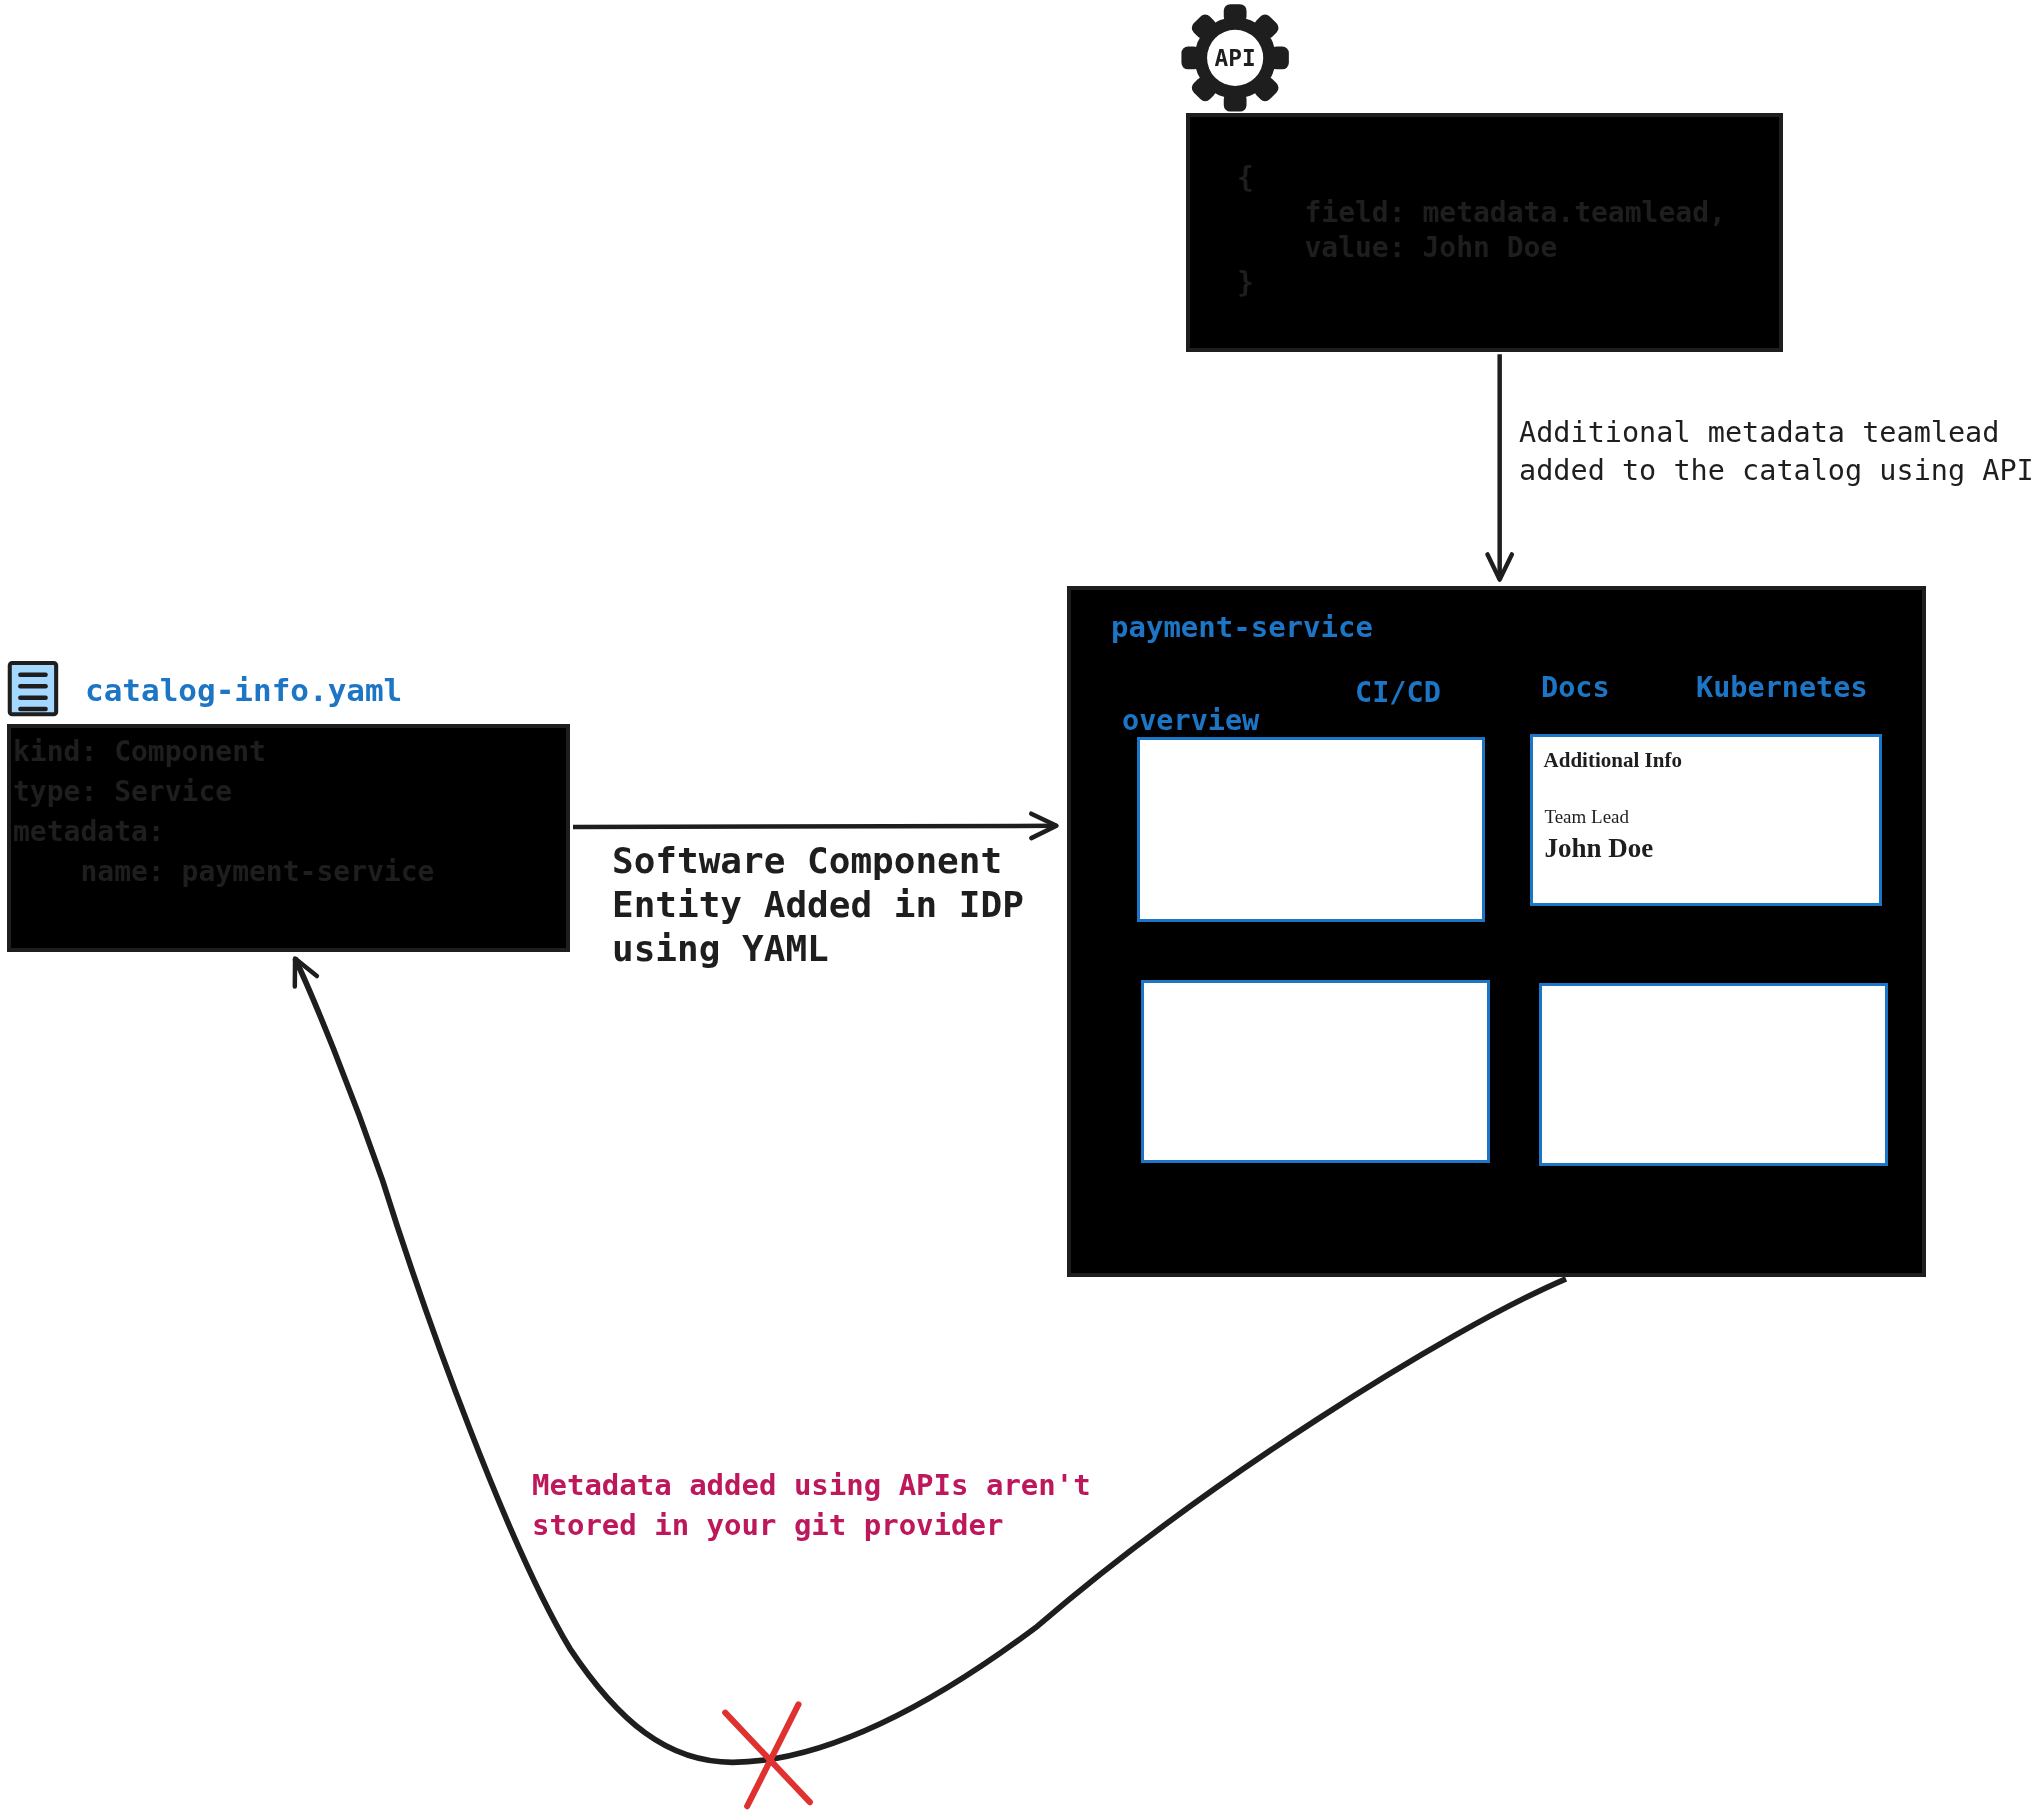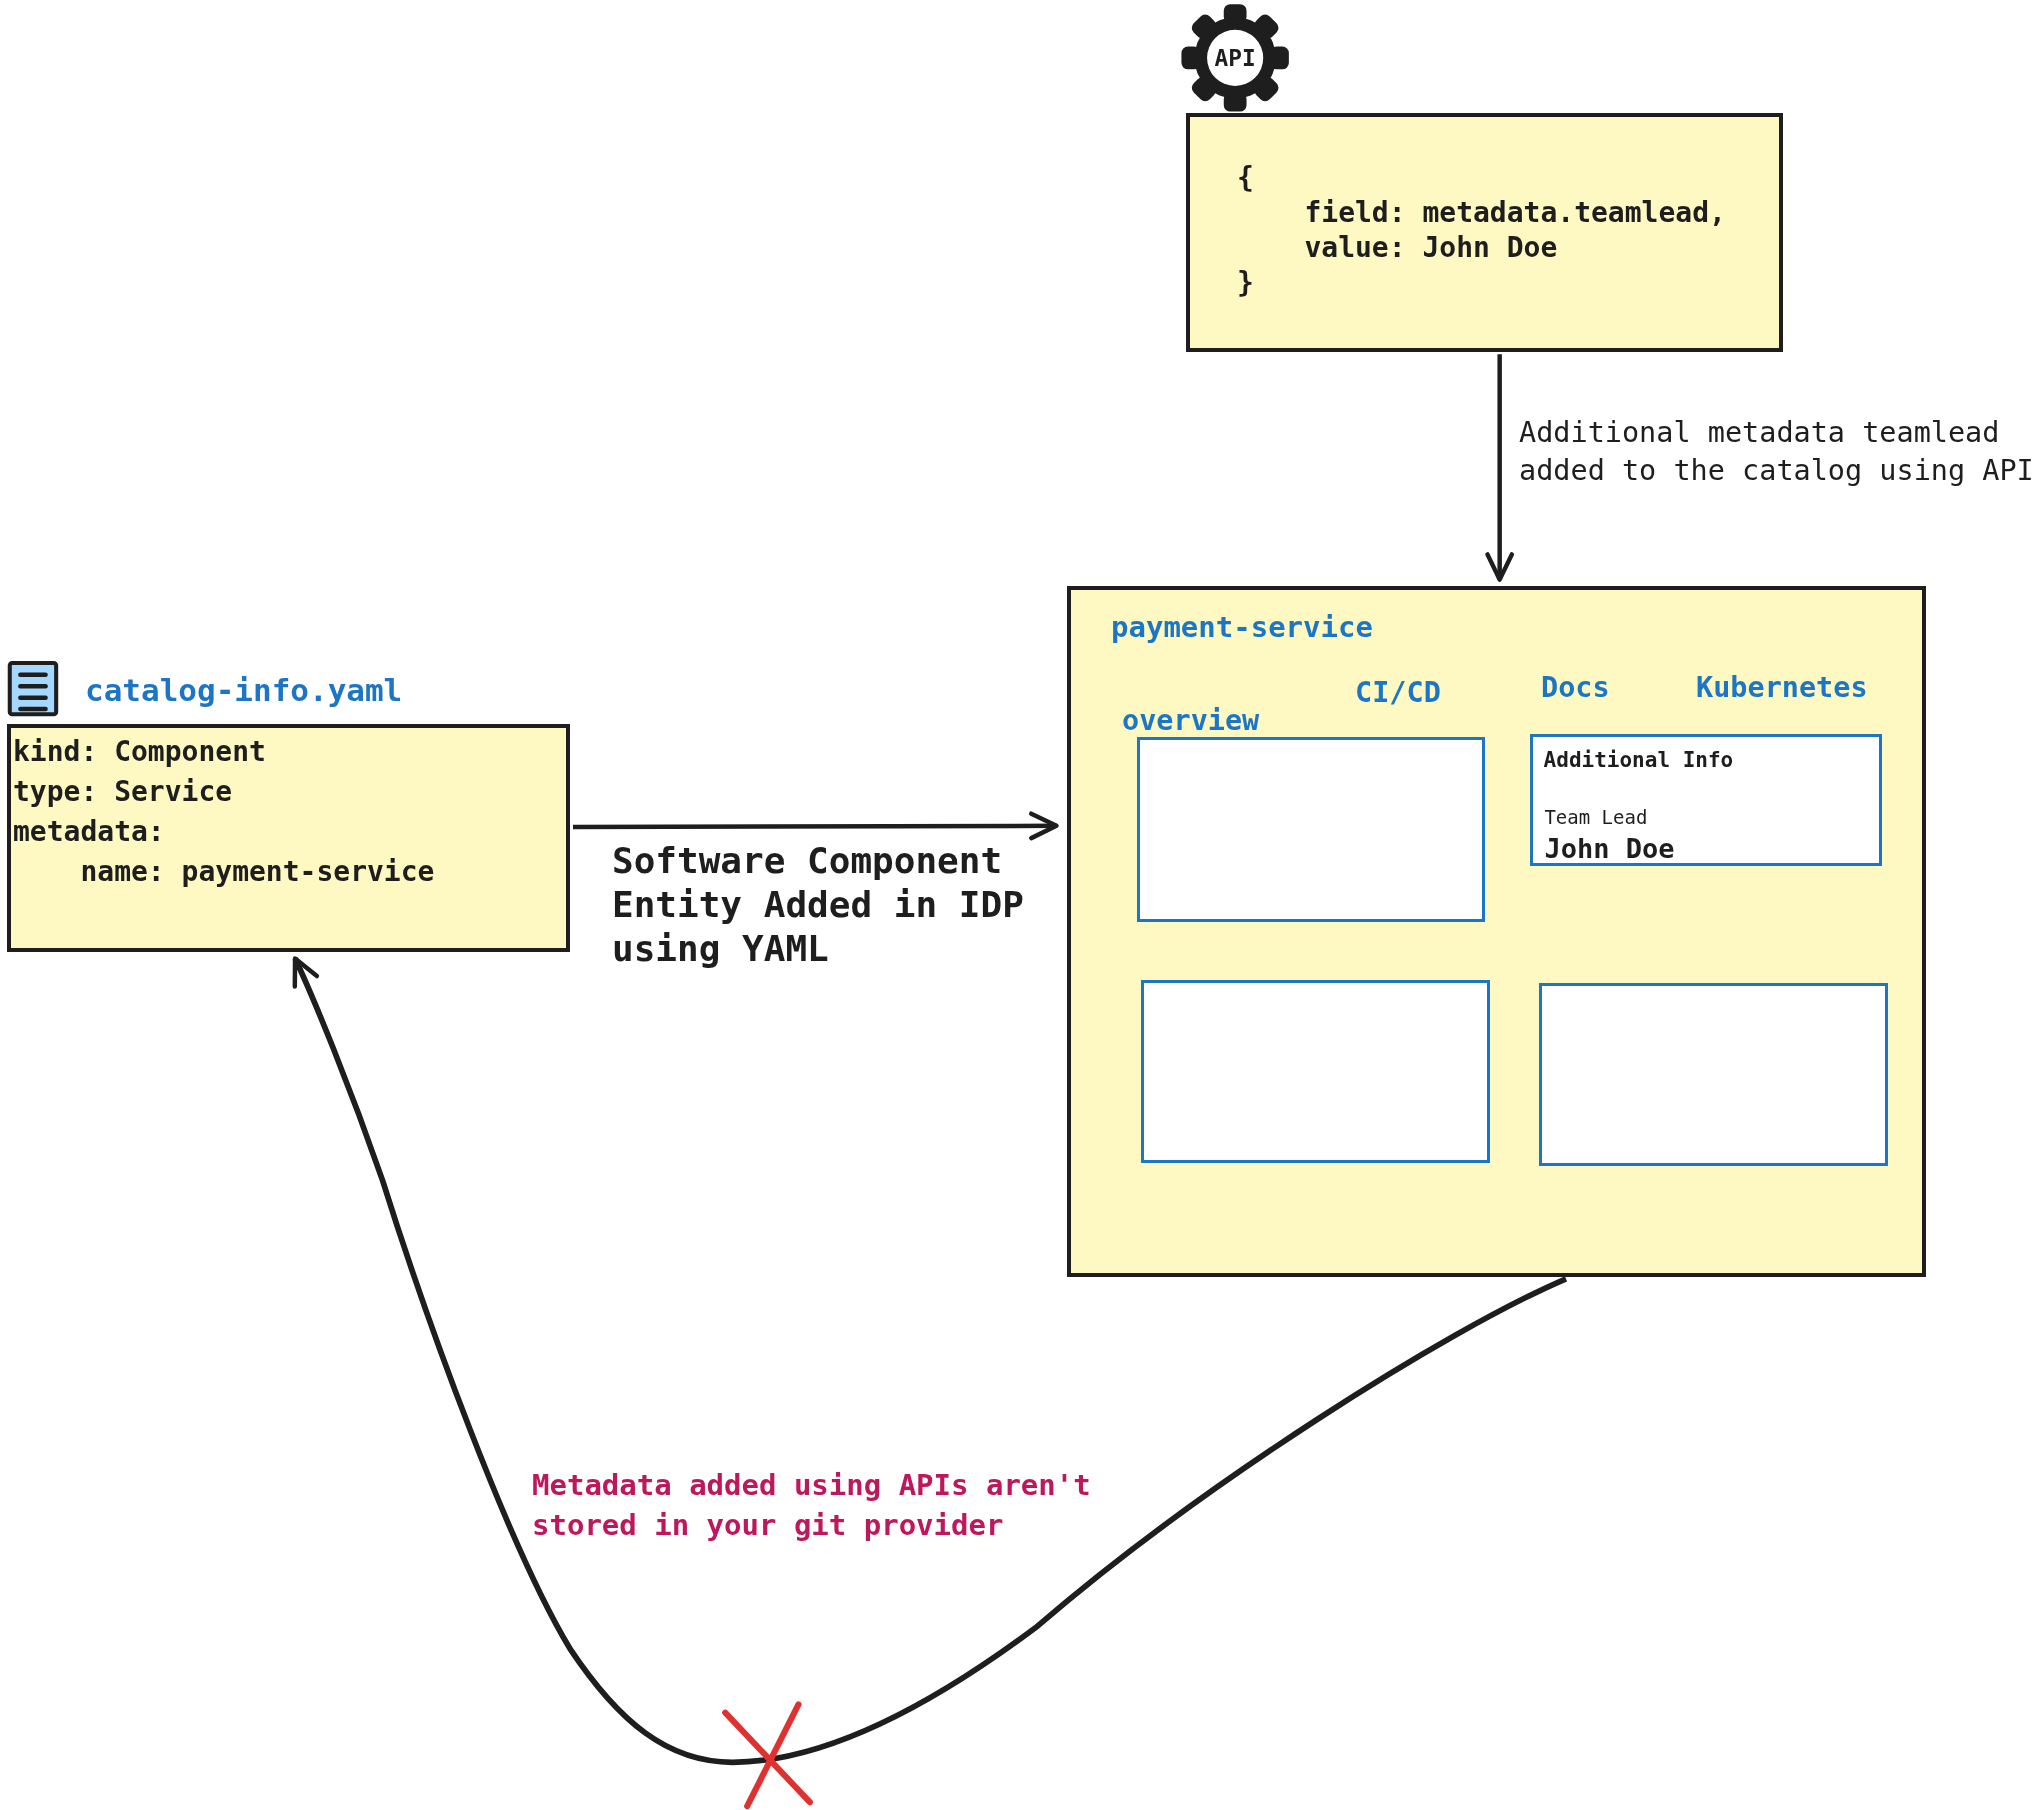--- a/index.html
+++ b/index.html
@@ -1,19 +1,19 @@
 <!DOCTYPE html>
 <html style="font-size:6.5px"><head>
 <meta charset="utf-8">
 <style>
   html,body{margin:0;padding:0;background:#ffffff;}
   #stage{position:relative;width:2056px;height:1810px;background:#ffffff;overflow:hidden;
          font-family:"DejaVu Sans Mono", monospace;color:#1e1e1e;}
   .abs{position:absolute;}
-  .box{position:absolute;background:#fef9c3;border:4.1px solid #1e1e1e;box-sizing:border-box;}
+  .box{position:absolute;background:#000000;border:4.1px solid #1e1e1e;box-sizing:border-box;}
   .bluebox{position:absolute;background:#ffffff;border:3.3px solid #1d76c5;box-sizing:border-box;}
   .title{position:absolute;font-weight:700;color:#1d76c5;white-space:pre;}
   .mono{white-space:pre;}
   .codeblock div{white-space:pre;}
   svg{position:absolute;left:0;top:0;}
   .lbl{position:absolute;}
 </style>
 </head>
 <body>
 
@@ -30,21 +30,21 @@
   <div class="box" style="left:1067px;top:586px;width:859px;height:691px;">
     <div class="title" style="left:40px;top:19.5px;font-size:29px;">payment-service</div>
 
     <div class="title" style="left:51px;top:86px;font-size:28.5px;margin-top:28px;">overview</div>
     <div class="title" style="left:284px;top:86px;font-size:28.5px;">CI/CD</div>
     <div class="title" style="left:457px;top:81px;font-size:28.5px;margin-left:13px;">Docs</div>
     <div class="title" style="left:625px;top:81px;font-size:28.5px;">Kubernetes</div>
 
     <div class="bluebox" style="left:66px;top:147px;width:348px;height:185px;"></div>
 
-    <div class="bluebox" style="left:459px;top:144px;width:352px;height:132px;">
+    <div class="bluebox" style="left:459px;top:144px;width:352px;height:172px;font-family:Liberation Serif, serif;">
       <div class="lbl" style="left:10.6px;top:11.4px;font-size:21px;font-weight:600;white-space:pre;">Additional Info</div>
       <div class="lbl" style="left:11.4px;top:69px;font-size:19px;font-weight:500;white-space:pre;">Team Lead</div>
       <div class="lbl" style="left:11.4px;top:96px;font-size:27px;font-weight:600;white-space:pre;">John Doe</div>
     </div>
 
     <div class="bluebox" style="left:70px;top:390px;width:349px;height:183px;"></div>
     <div class="bluebox" style="left:468px;top:393px;width:349px;height:183px;"></div>
   </div>
 
   <div class="abs" style="left:1519px;top:414px;font-size:28.5px;font-weight:500;line-height:38px;">

